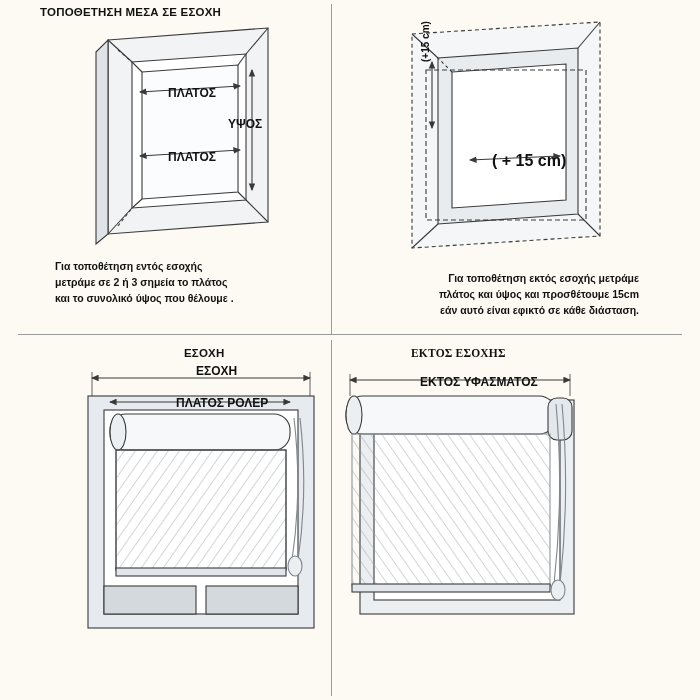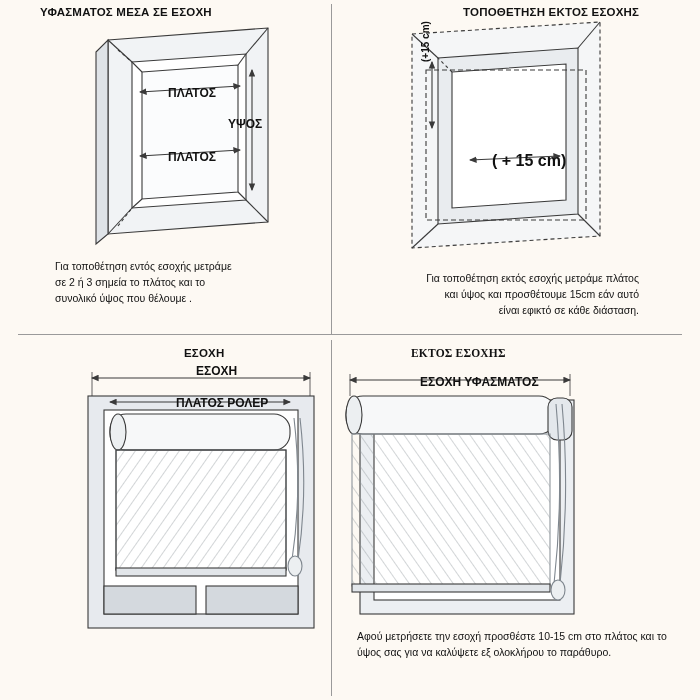--- a/index.html
+++ b/index.html
@@ -18,21 +18,21 @@
   .hline-mid{position:absolute;left:18px;top:334px;width:664px;height:1px;background:#9a9a9a;}
   .vline-bot{position:absolute;left:331px;top:340px;width:1px;height:356px;background:#9a9a9a;}
 
   
   .hdr{position:absolute;font-size:11.5px;font-weight:bold;letter-spacing:.2px;}
   #hdr-tl{left:40px;top:6px;}
   #hdr-tr{left:463px;top:6px;}
   #hdr-bl{left:184px;top:347px;}
   #hdr-br{left:411px;top:347px;font-family:Liberation Serif, serif;}
 
-  .sublabel{position:absolute;font-size:10.5px;font-weight:normal;line-height:16px;}
+  .sublabel{position:absolute;font-size:10.5px;font-weight:bold;line-height:16px;}
   #cap-tl{left:55px;top:258px;width:190px;}
   #cap-tr{left:424px;top:270px;width:215px;text-align:right;}
   #cap-br{left:357px;top:628px;width:320px;}
 
   
   .lbl{position:absolute;font-size:12px;font-weight:bold;white-space:nowrap;}
   #lbl-platos1{left:168px;top:86px;}
   #lbl-platos2{left:168px;top:150px;}
   #lbl-ypsos{left:228px;top:117px;}
   #lbl-15v{left:420px;top:62px;transform:rotate(-90deg);transform-origin:left top;font-size:10px;}
@@ -167,31 +167,29 @@
         <ellipse cx="558" cy="590" rx="7" ry="10" fill="#eceff1" stroke="#7f878f"></ellipse>
 
         <line x1="350" y1="380" x2="570" y2="380" marker-start="url(#ah2)" marker-end="url(#ah)"></line>
         <line x1="350" y1="374" x2="350" y2="396" stroke-width="0.8"></line>
         <line x1="570" y1="374" x2="570" y2="396" stroke-width="0.8"></line>
       </g>
 
     </g>
   </svg>
 
-  <div class="hdr" id="hdr-tl">ΥΦΑΣΜΑΤΟΣ ΜΕΣΑ ΣΕ ΕΣΟΧΗ</div>
-  <div class="hdr" id="hdr-tr">ΤΟΠΟΘΕΤΗΣΗ ΕΚΤΟΣ ΕΣΟΧΗΣ</div>
+  <div class="hdr" id="hdr-tl">ΤΟΠΟΘΕΤΗΣΗ ΜΕΣΑ ΣΕ ΕΣΟΧΗ</div>
   <div class="hdr" id="hdr-bl">ΕΣΟΧΗ</div>
   <div class="hdr" id="hdr-br">ΕΚΤΟΣ ΕΣΟΧΗΣ</div>
 
   <div class="lbl" id="lbl-platos1">ΠΛΑΤΟΣ</div>
   <div class="lbl" id="lbl-platos2">ΠΛΑΤΟΣ</div>
   <div class="lbl" id="lbl-ypsos">ΥΨΟΣ</div>
   <div class="lbl" id="lbl-15v">(+15 cm)</div>
   <div class="lbl" id="lbl-15h">( + 15 cm)</div>
   <div class="lbl" id="lbl-esoxi">ΕΣΟΧΗ</div>
   <div class="lbl" id="lbl-platos-roler">ΠΛΑΤΟΣ ΡΟΛΕΡ</div>
-  <div class="lbl" id="lbl-ektos-esoxi-b">ΕΣΟΧΗ ΥΦΑΣΜΑΤΟΣ</div>
+  <div class="lbl" id="lbl-ektos-esoxi-b">ΕΚΤΟΣ ΥΦΑΣΜΑΤΟΣ</div>
 
   <div class="sublabel" id="cap-tl">Για τοποθέτηση εντός εσοχής μετράμε σε 2 ή 3 σημεία το πλάτος και το συνολικό ύψος που θέλουμε .</div>
   <div class="sublabel" id="cap-tr">Για   τοποθέτηση εκτός εσοχής μετράμε πλάτος και ύψος και προσθέτουμε 15cm εάν αυτό είναι εφικτό σε κάθε διάσταση.</div>
-  <div class="sublabel" id="cap-br">Αφού μετρήσετε την εσοχή προσθέστε 10-15 cm στο πλάτος και το ύψος σας για να καλύψετε εξ ολοκλήρου το παράθυρο.</div>
 
 </div>
 
 </body></html>

